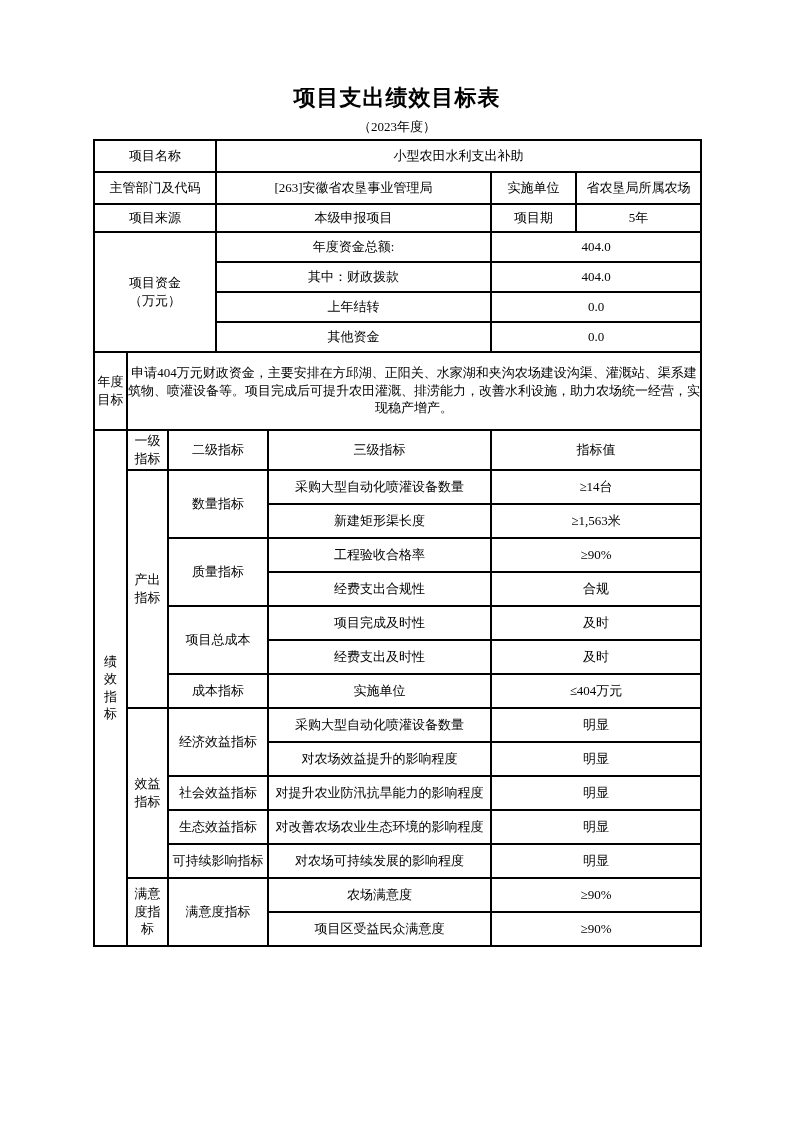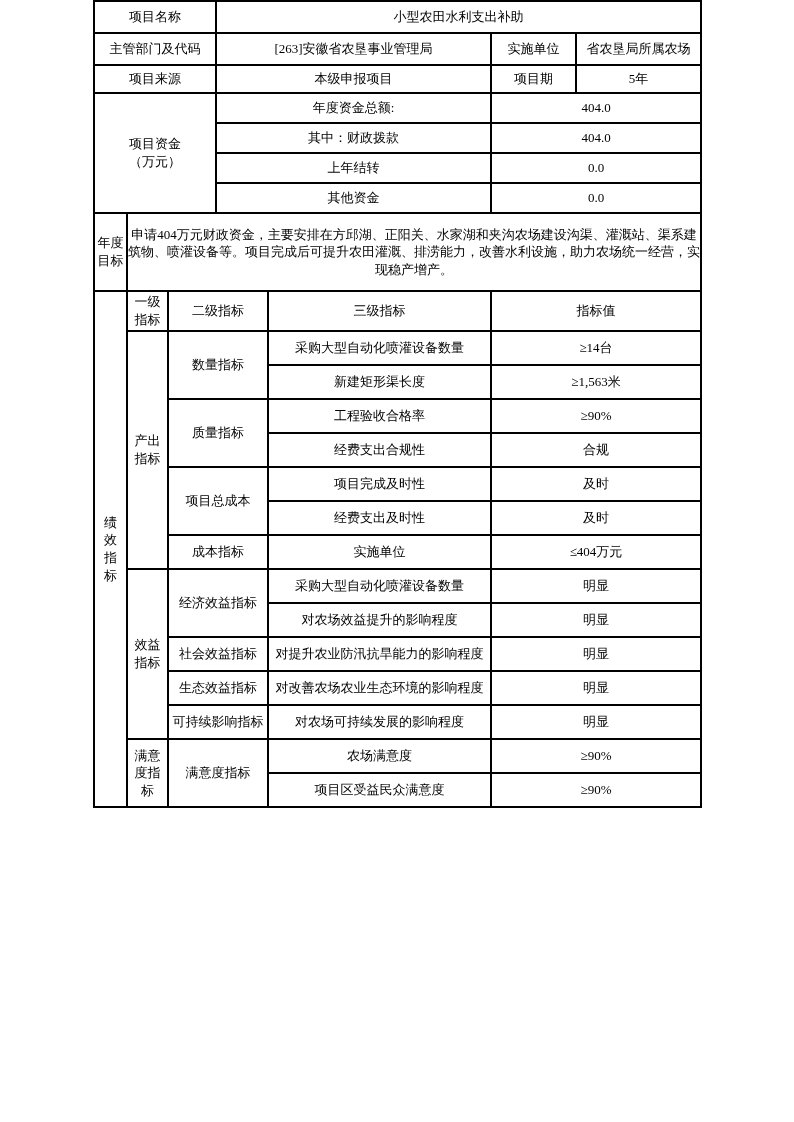--- a/index.html
+++ b/index.html
@@ -33,20 +33,22 @@
     text-align:left;padding:4px 7px;line-height:1.9;text-align:justify;
   }
   tr.h32{height:32px;} tr.h28{height:28px;} tr.h30{height:30px;}
   tr.h78{height:78px;margin-top:20px;} tr.h40{height:40px;} tr.h34{height:34px;}
 </style>
 </head>
 <body>
 
 <div class="page">
 
+  <div class="title">项目支出绩效目标表</div>
+  <div class="subtitle">（2023年度）</div>
 
   <table class="main">
     <colgroup>
       <col style="width:33px">
         <col style="width:41px">
         <col style="width:48px">
       <col style="width:52px">
         <col style="width:223px">
         <col style="width:85px">
       <col style="width:125px">

